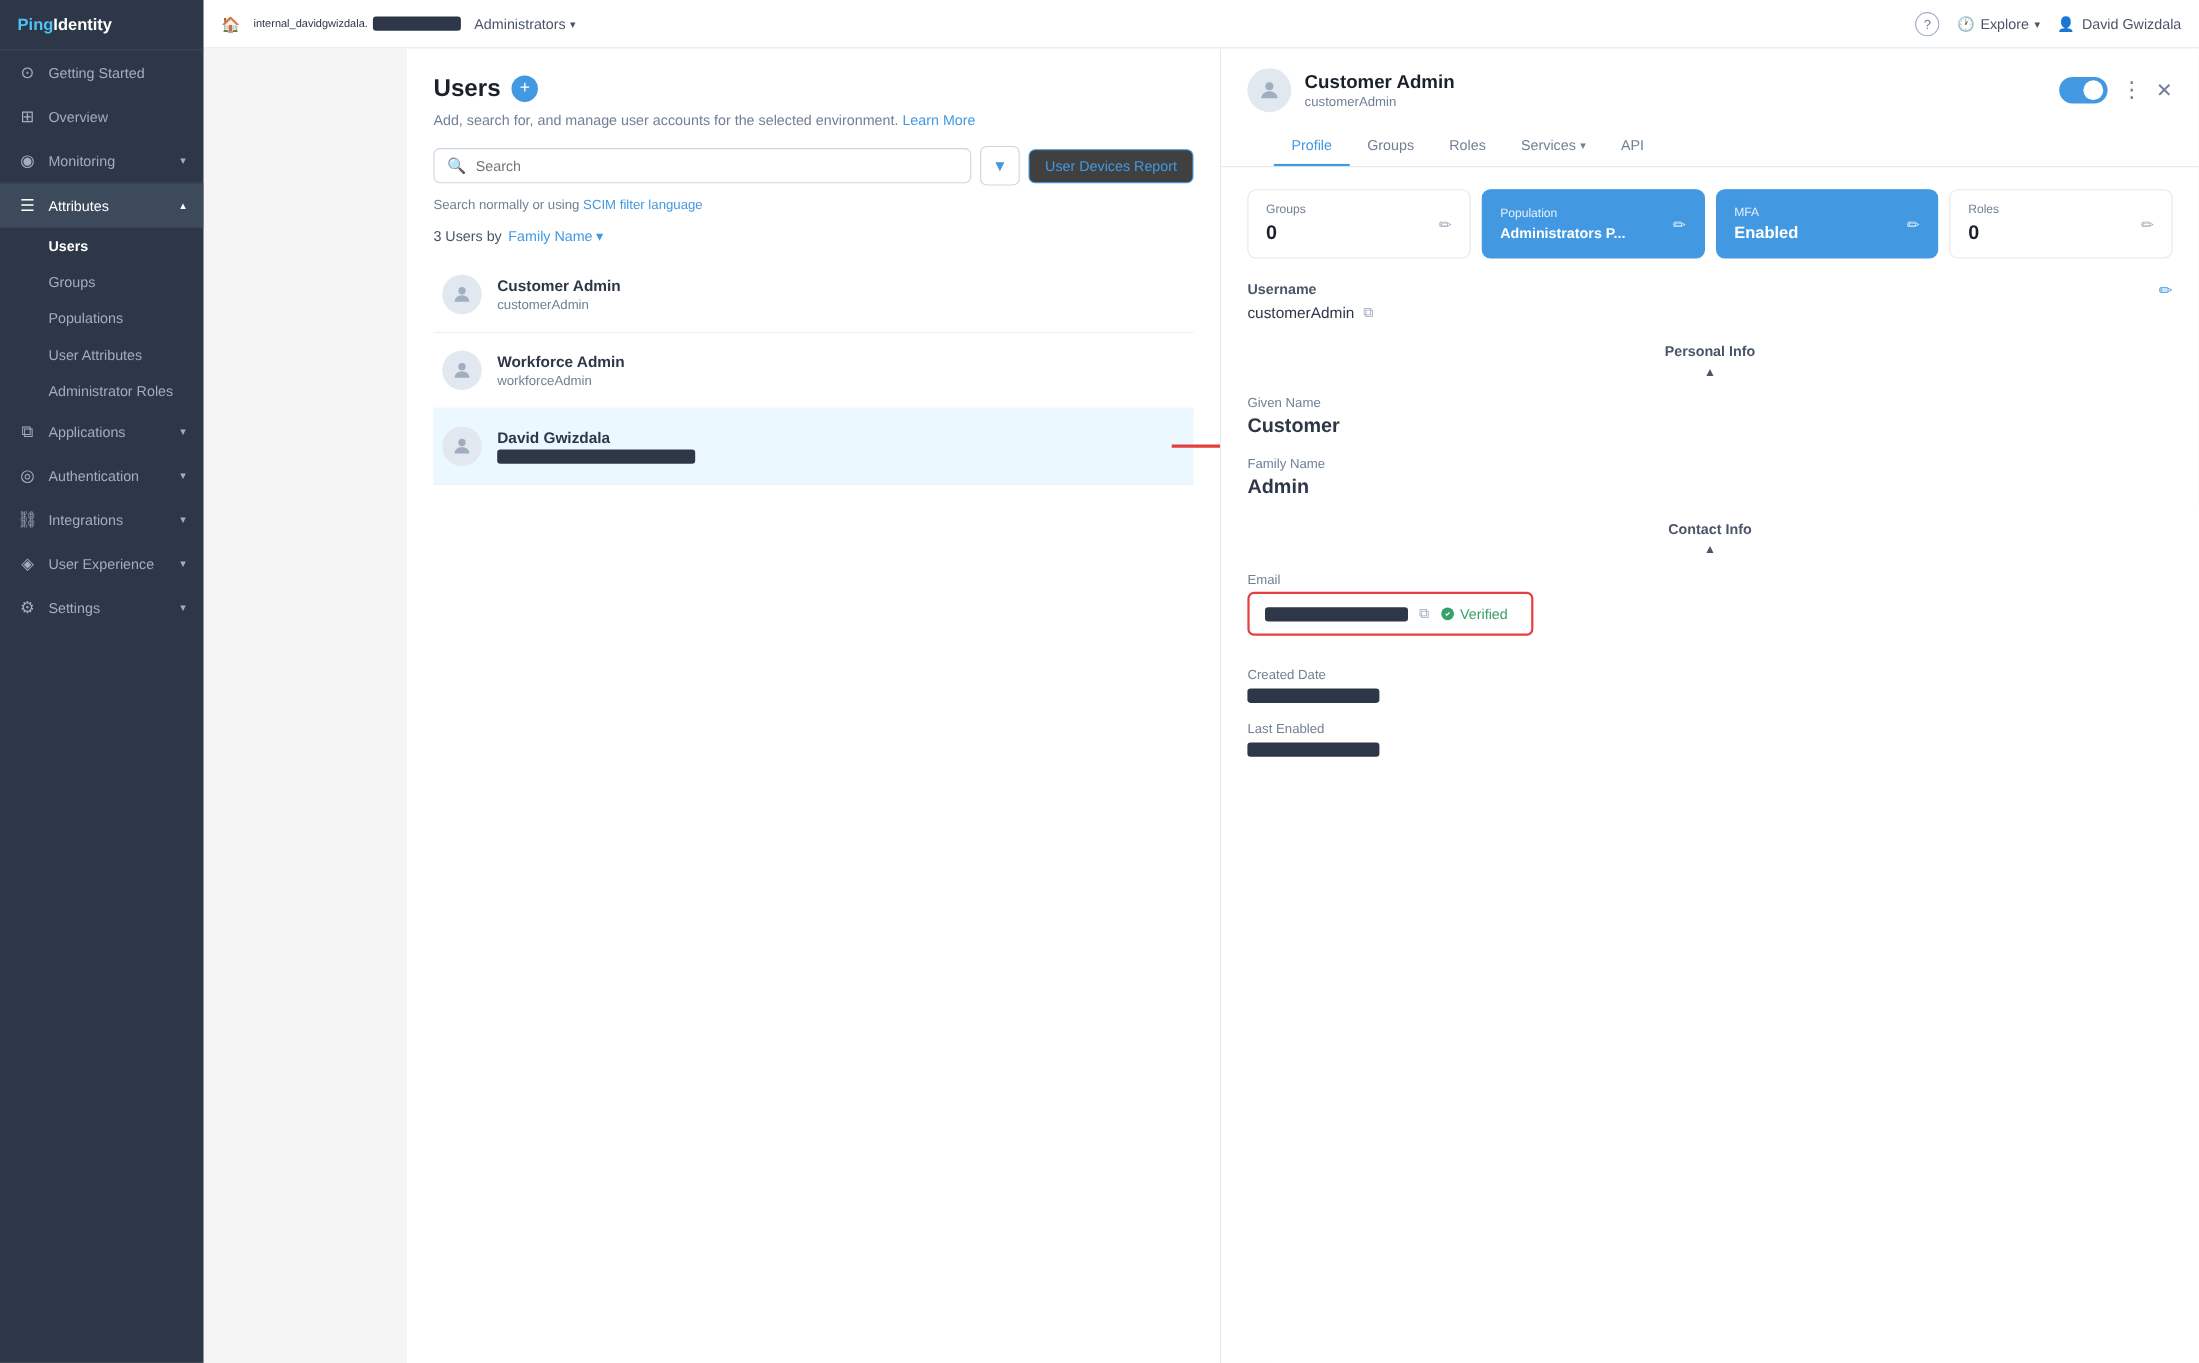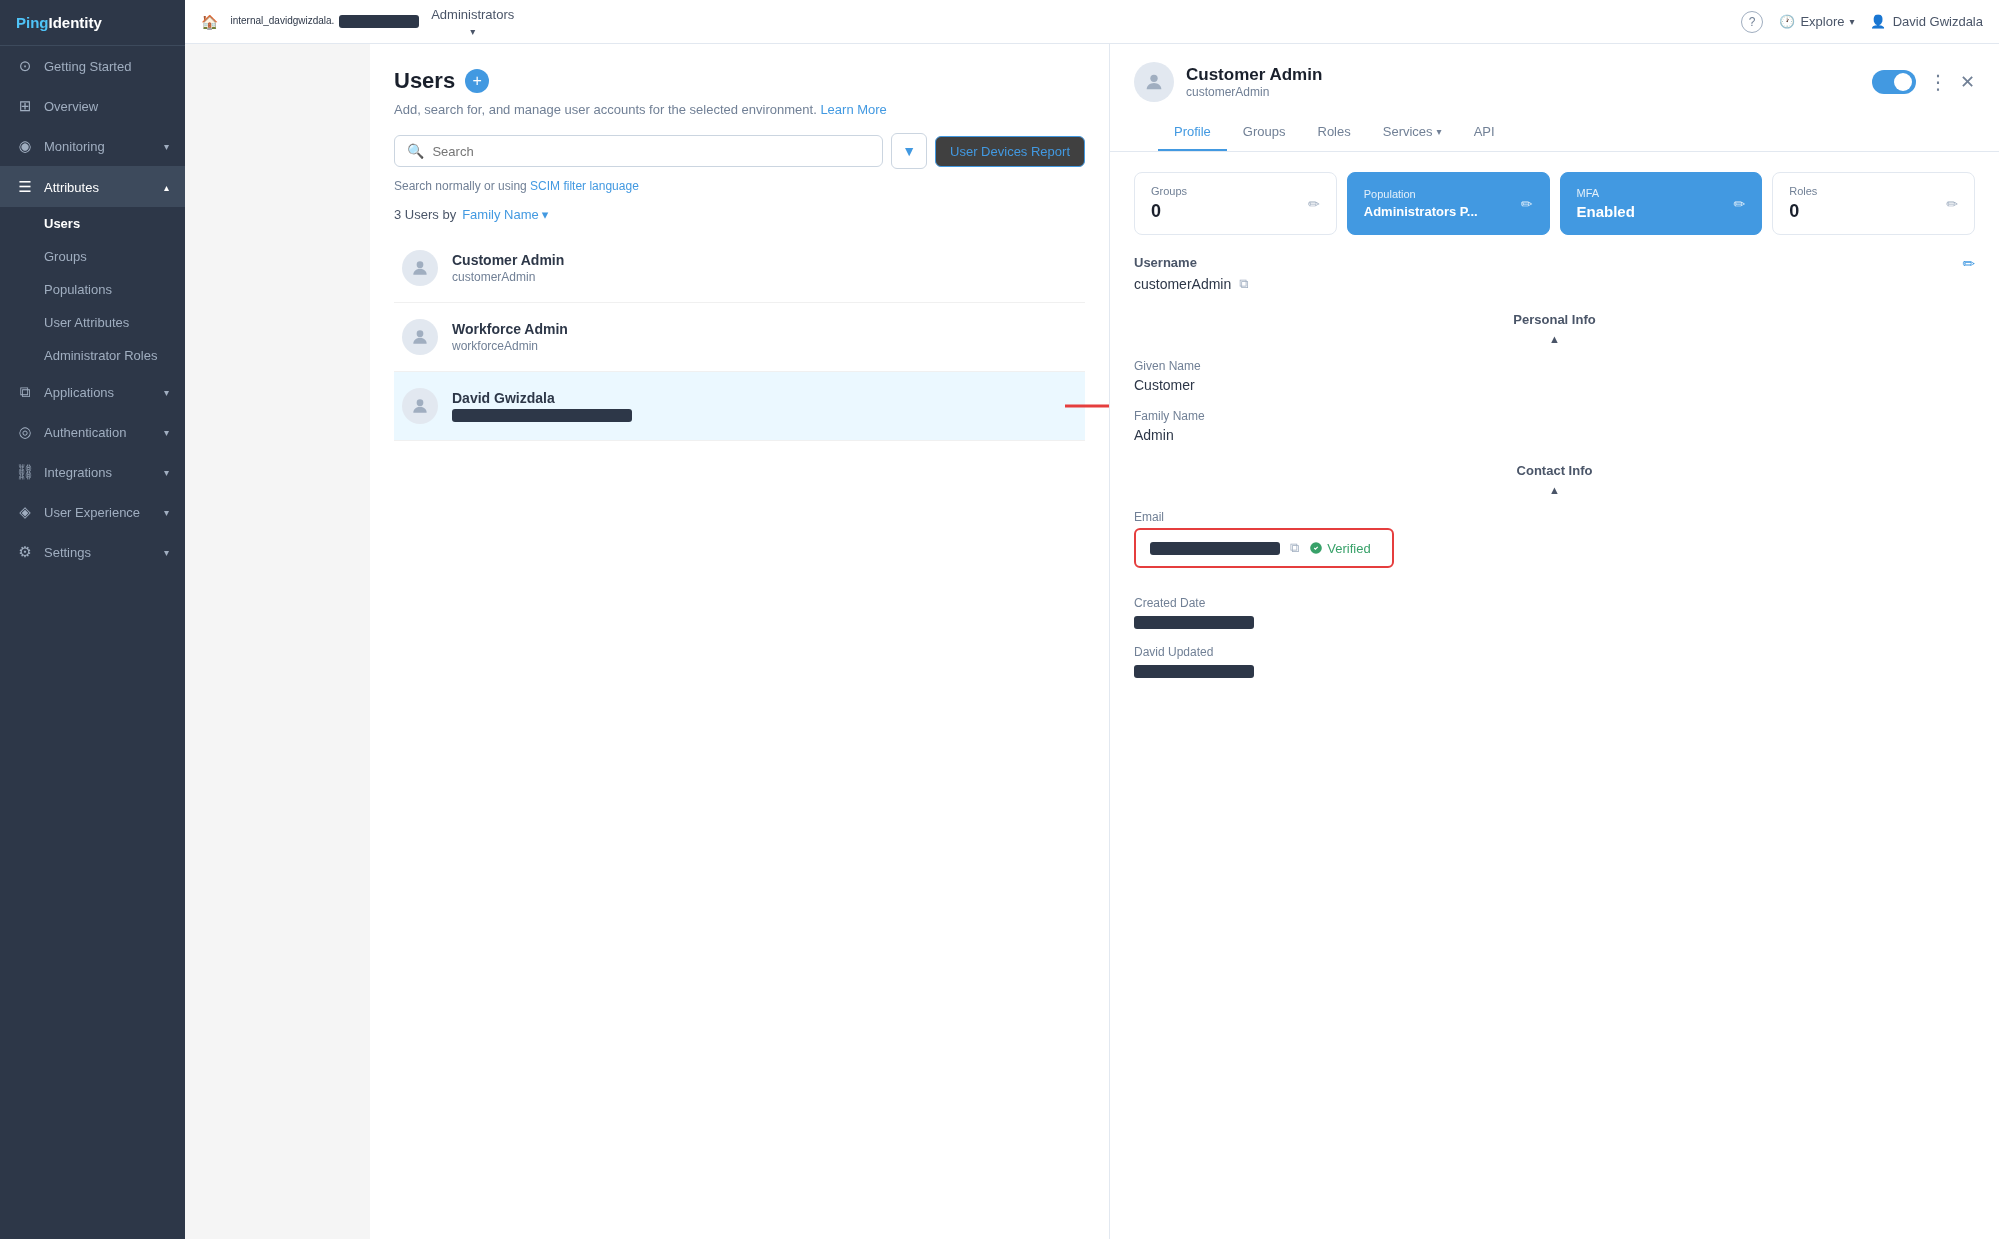--- a/index.html
+++ b/index.html
@@ -81,21 +81,21 @@
     .stat-card.highlighted .stat-value { color: white; }
     .stat-card.highlighted .stat-edit { color: rgba(255,255,255,0.8); }
     .stat-label { font-size: 11px; color: #718096; margin-bottom: 4px; }
     .stat-value { font-size: 18px; font-weight: 600; color: #1a202c; }
     .stat-edit { color: #a0aec0; font-size: 14px; cursor: pointer; }
 
     
     .section-label { font-size: 13px; font-weight: 600; color: #4a5568; margin-bottom: 14px; display: flex; align-items: center; gap: 6px; cursor: pointer; flex-direction: column; }
     .field-group { margin-bottom: 16px; }
     .field-label { font-size: 12px; color: #718096; margin-bottom: 4px; }
-    .field-value { font-size: 14px; color: #2d3748; font-weight: 400; }
+    .field-value { font-size: 18px; color: #2d3748; font-weight: 700; }
 
     
     .username-section { margin-bottom: 20px; display: flex; align-items: flex-start; justify-content: space-between; }
     .username-label { font-size: 13px; font-weight: 600; color: #4a5568; margin-bottom: 6px; }
     .username-value { display: flex; align-items: center; gap: 8px; font-size: 14px; color: #2d3748; }
     .copy-btn { color: #a0aec0; font-size: 13px; cursor: pointer; }
     .edit-btn-blue { color: #4299e1; font-size: 15px; cursor: pointer; }
 
     
     .email-highlight-box { border: 2px solid #e53e3e; border-radius: 6px; padding: 10px 14px; margin-bottom: 12px; background: white; display: inline-flex; align-items: center; gap: 10px; min-width: 260px; }
@@ -178,21 +178,21 @@
     <span class="chevron">▾</span>
   </div>
 </div>
 
 <div class="topbar">
   <span class="topbar-home">🏠</span>
   <span style="color: #2d3748; font-size: 10px; font-weight: 500;">
     <span>internal_davidgwizdala.</span>
     <span style="display: inline-block; background: #2d3748; color: transparent; border-radius: 3px; width: 80px; height: 13px; vertical-align: middle; margin-left: 2px;"></span>
   </span>
-  <span style="color: #4a5568; font-size: 13px; cursor: pointer; display: flex; align-items: center; gap: 4px; flex-direction: column;">
+  <span style="color: #4a5568; font-size: 13px; cursor: pointer; display: flex; align-items: center; gap: 4px;">
     <span>Administrators</span>
     <span style="font-size: 10px;">▾</span>
   </span>
   <div class="topbar-right">
     <span class="topbar-help" style="width: 22px; height: 22px; border: 1.5px solid #a0aec0; border-radius: 50%; display: inline-flex; align-items: center; justify-content: center; font-size: 12px; color: #718096;">?</span>
     <span class="topbar-explore">
       <span>🕐</span>
       <span>Explore</span>
       <span style="font-size: 10px;">▾</span>
     </span>
@@ -396,19 +396,19 @@
               <span>Verified</span>
             </span>
           </div>
         </div>
 
         <div class="field-group">
           <div class="field-label">Created Date</div>
           <div class="date-masked"></div>
         </div>
         <div class="field-group">
-          <div class="field-label">David Updated</div>
+          <div class="field-label">Last Enabled</div>
           <div class="date-masked"></div>
         </div>
       </div>
     </div>
   </div>
 </div>
 
 </body></html>

